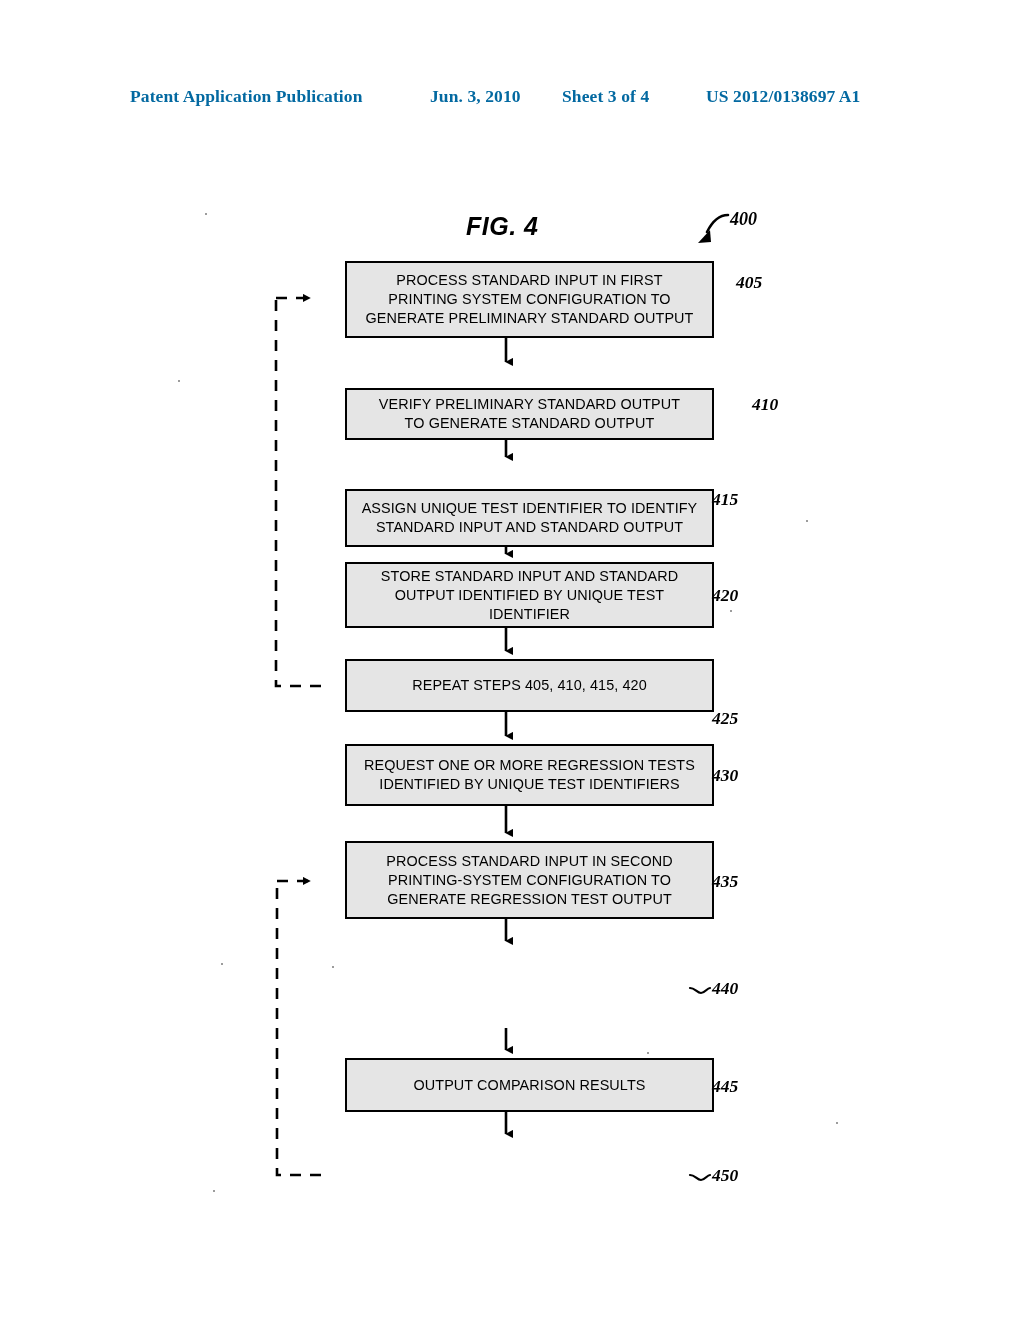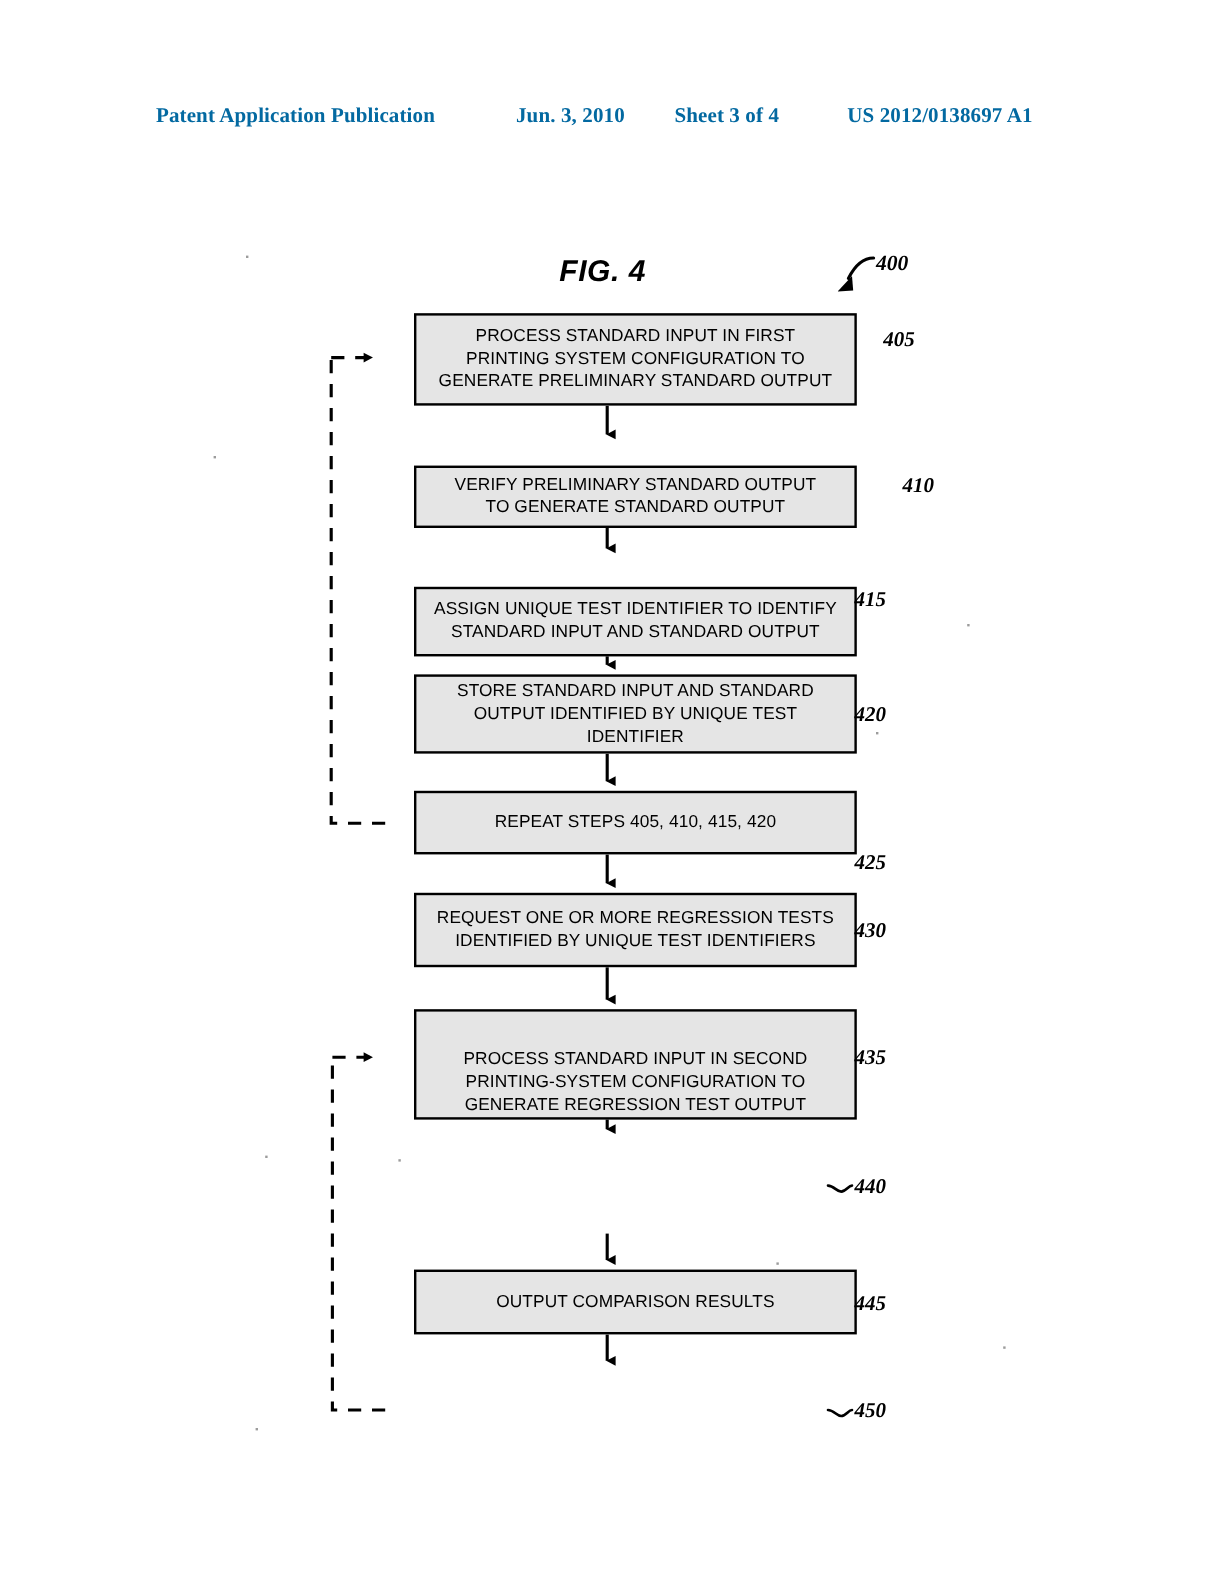--- a/index.html
+++ b/index.html
@@ -205,21 +205,21 @@
     <span class="btext">STORE STANDARD INPUT AND STANDARD
 OUTPUT IDENTIFIED BY UNIQUE TEST IDENTIFIER</span>
   </div>
   <div class="pbox" style="top:659px; height:53px;">
     <span class="btext">REPEAT STEPS 405, 410, 415, 420</span>
   </div>
   <div class="pbox" style="top:744px; height:62px;">
     <span class="btext">REQUEST ONE OR MORE REGRESSION TESTS
 IDENTIFIED BY UNIQUE TEST IDENTIFIERS</span>
   </div>
-  <div class="pbox" style="top:841px; height:92px;align-items:flex-end;">
+  <div class="pbox" style="top:841px; height:78px;">
     <span class="btext">PROCESS STANDARD INPUT IN SECOND
 PRINTING-SYSTEM CONFIGURATION TO
 GENERATE REGRESSION TEST OUTPUT</span>
   </div>
   <div class="pbox" style="top:1058px; height:54px;">
     <span class="btext">OUTPUT COMPARISON RESULTS</span>
   </div>
 
   <div class="refnum" style="top:274px;margin-left:24px;">405</div>
   <div class="refnum" style="top:396px;margin-left:40px;">410</div>

